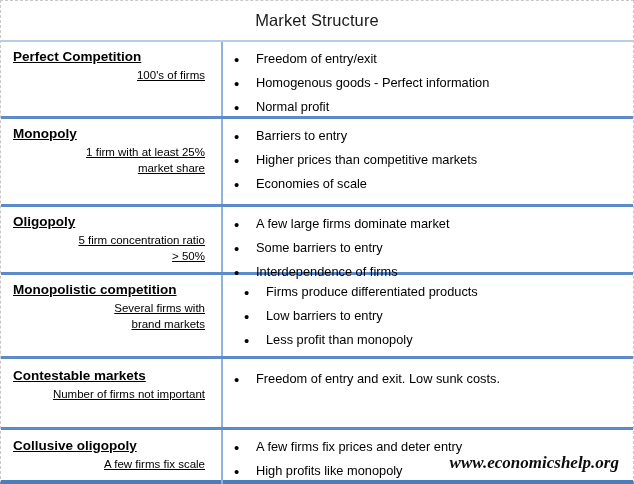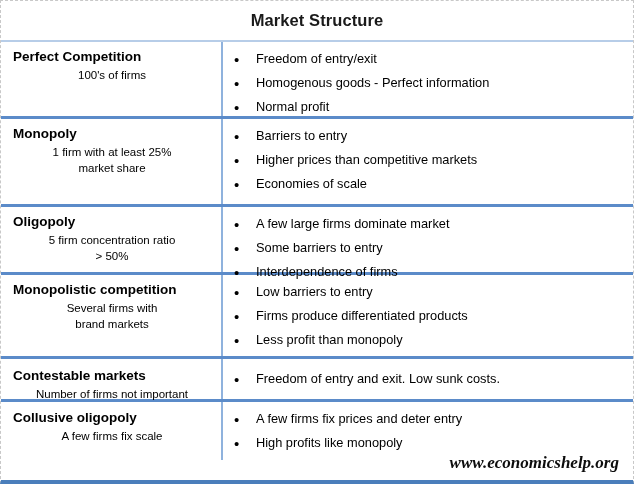--- a/index.html
+++ b/index.html
@@ -27,38 +27,39 @@
   .title-row {
     height: 41px;
     display: flex;
     align-items: center;
     justify-content: center;
     border-bottom: 2px solid #b7cde8;
   }
   .title-text {
     font-size: 16.5px;
     color: #1a1a1a;
-    font-weight: 700;
+    font-weight: 400;
     letter-spacing: 0.1px;
   }
 
   
   .row {
     display: flex;
     width: 100%;
     border-bottom: 3px solid #5b8bc9;
     position: relative;
   }
   .row.last { border-bottom: none; }
 
   .col-left {
     width: 222px;
     flex: 0 0 222px;
     border-right: 2px solid #8fb2dd;
     padding: 7px 16px 6px 12px;
+    text-decoration: underline;
   }
 
   .col-right {
     flex: 1 1 auto;
     padding: 8px 6px 6px 9px;
     display: flex;
     flex-direction: column;
     justify-content: flex-start;
   }
 
@@ -67,21 +68,21 @@
     font-size: 13.5px;
     color: #000000;
     line-height: 1.18;
     white-space: nowrap;
   }
 
   .cat-sub {
     font-size: 11.5px;
     color: #000000;
     line-height: 1.42;
-    text-align: center;
+    text-align: right;
     padding-left: 6px;
     padding-top: 2px;
   }
   .cat-sub .subline { display: block; }
 
   .bullets { list-style: none; }
   .bullets li {
     position: relative;
     font-size: 12.8px;
     color: #000000;
@@ -97,22 +98,22 @@
     left: 2px;
     top: -1px;
     font-size: 15px;
     color: #000000;
   }
 
   
   .r0 { height: 77px; }
   .r1 { height: 88px; }
   .r2 { height: 68px; }
-  .r3 { height: 84px; }
-  .r4 { height: 43px; }
+  .r3 { height: 84px; gap: 10px; }
+  .r4 { height: 71px; }
   .r5 { height: 58px; }
 
   .r4 .col-left { padding-top: 9px; }
   .r4 .col-right { padding-top: 11px; }
   .r5 .col-left { padding-top: 8px; }
   .r5 .col-right { padding-top: 8px; }
 
   
   .footer {
     position: absolute;
@@ -187,22 +188,22 @@
   <div class="row r3">
     <div class="col-left">
       <div class="cat-title">Monopolistic competition</div>
       <div class="cat-sub">
         <span class="subline">Several firms with</span>
         <span class="subline">brand markets</span>
       </div>
     </div>
     <div class="col-right">
       <ul class="bullets">
+        <li>Firms produce differentiated products</li>
         <li>Low barriers to entry</li>
-        <li>Firms produce differentiated products</li>
         <li>Less profit than monopoly</li>
       </ul>
     </div>
   </div>
 
   <div class="row r4">
     <div class="col-left">
       <div class="cat-title">Contestable markets</div>
       <div class="cat-sub">
         <span class="subline">Number of firms not important</span>

